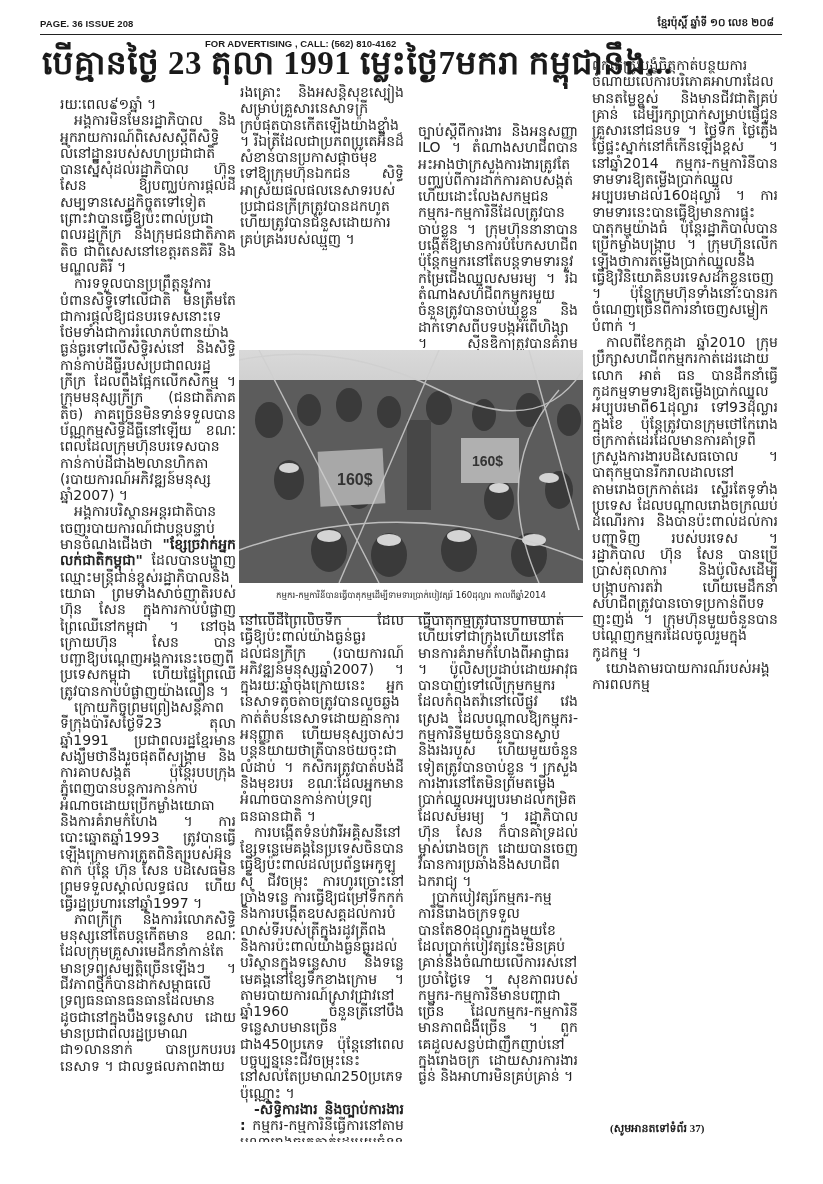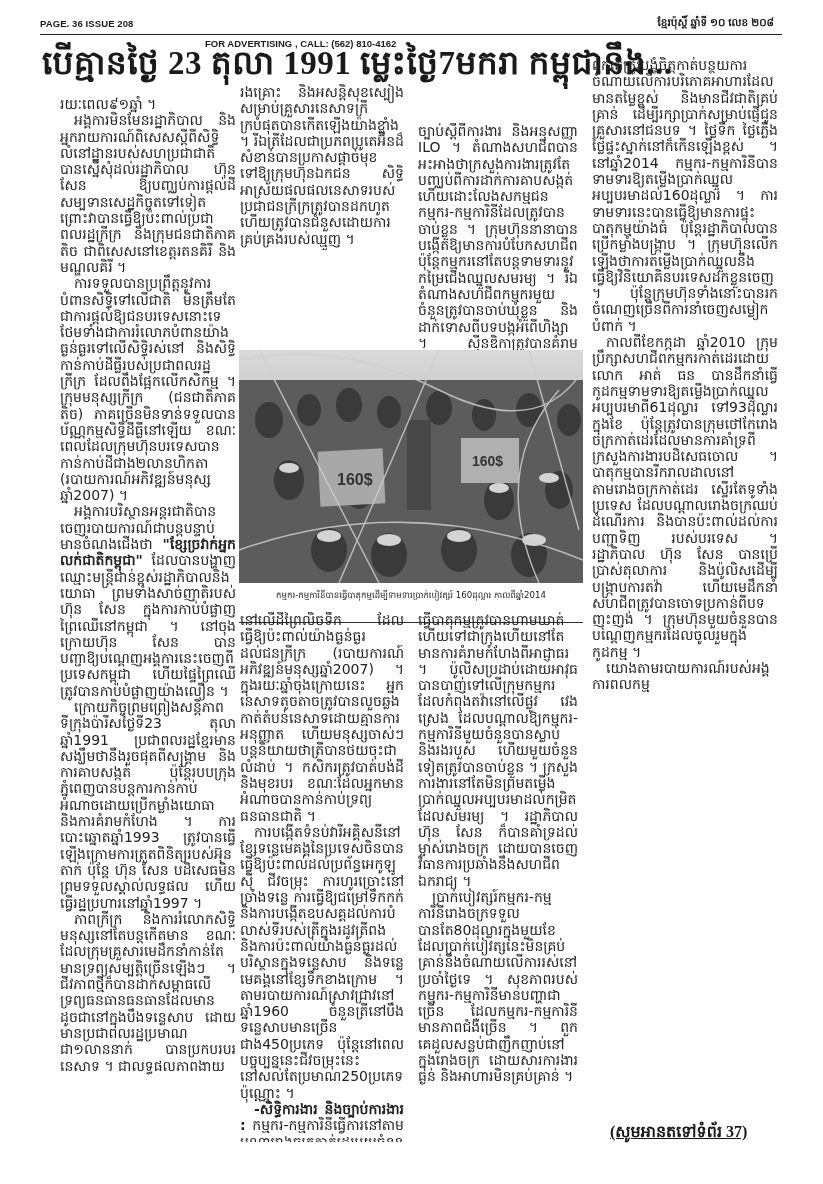--- a/index.html
+++ b/index.html
@@ -20,24 +20,24 @@
   .col1 { left: 60px; top: 96px; width: 176px; height: 1045px; }
   .col2 { left: 240px; top: 84px; width: 164px; height: 228px; }
   .col3 { left: 418px; top: 96px; width: 160px; height: 228px; margin-top: 27px; }
   .col4 { left: 592px; top: 57px; width: 186px; height: 1050px; }
   .col2b { left: 240px; top: 612px; width: 164px; height: 530px; }
   .col3b { left: 418px; top: 612px; width: 160px; height: 530px; }
   .photo { position: absolute; left: 239px; top: 350px; width: 344px; height: 233px; overflow: hidden;
            background: #7a7a7a; }
   .photo svg { display: block; }
   .caption { position: absolute; left: 239px; top: 590px; width: 344px; font-size: 8.6px; text-align: center;
-             border-bottom: 1px solid #333; padding-bottom: 20px; }
+             border-bottom: 1px solid #333; padding-bottom: 14px; }
   .subhead { font-weight: bold; }
-  .continue { position: absolute; left: 610px; top: 1121px; font-size: 16px; font-weight: bold;
-              font-family: "Liberation Serif", serif; text-decoration: underline; }
+  .continue { position: absolute; left: 610px; top: 1121px; font-size: 11px; font-weight: bold;
+              font-family: "Liberation Serif", serif; }
 </style>
 </head>
 <body>
 
 <div class="header">
   <span class="hdr-left">PAGE. 36  ISSUE 208</span>
   <span class="hdr-mid">FOR ADVERTISING ,  CALL: (562) 810-4162</span>
   <span class="hdr-right">ខ្មែរប៉ុស្តិ៍ ឆ្នាំទី ១០  លេខ ២០៨</span>
 </div>
 

